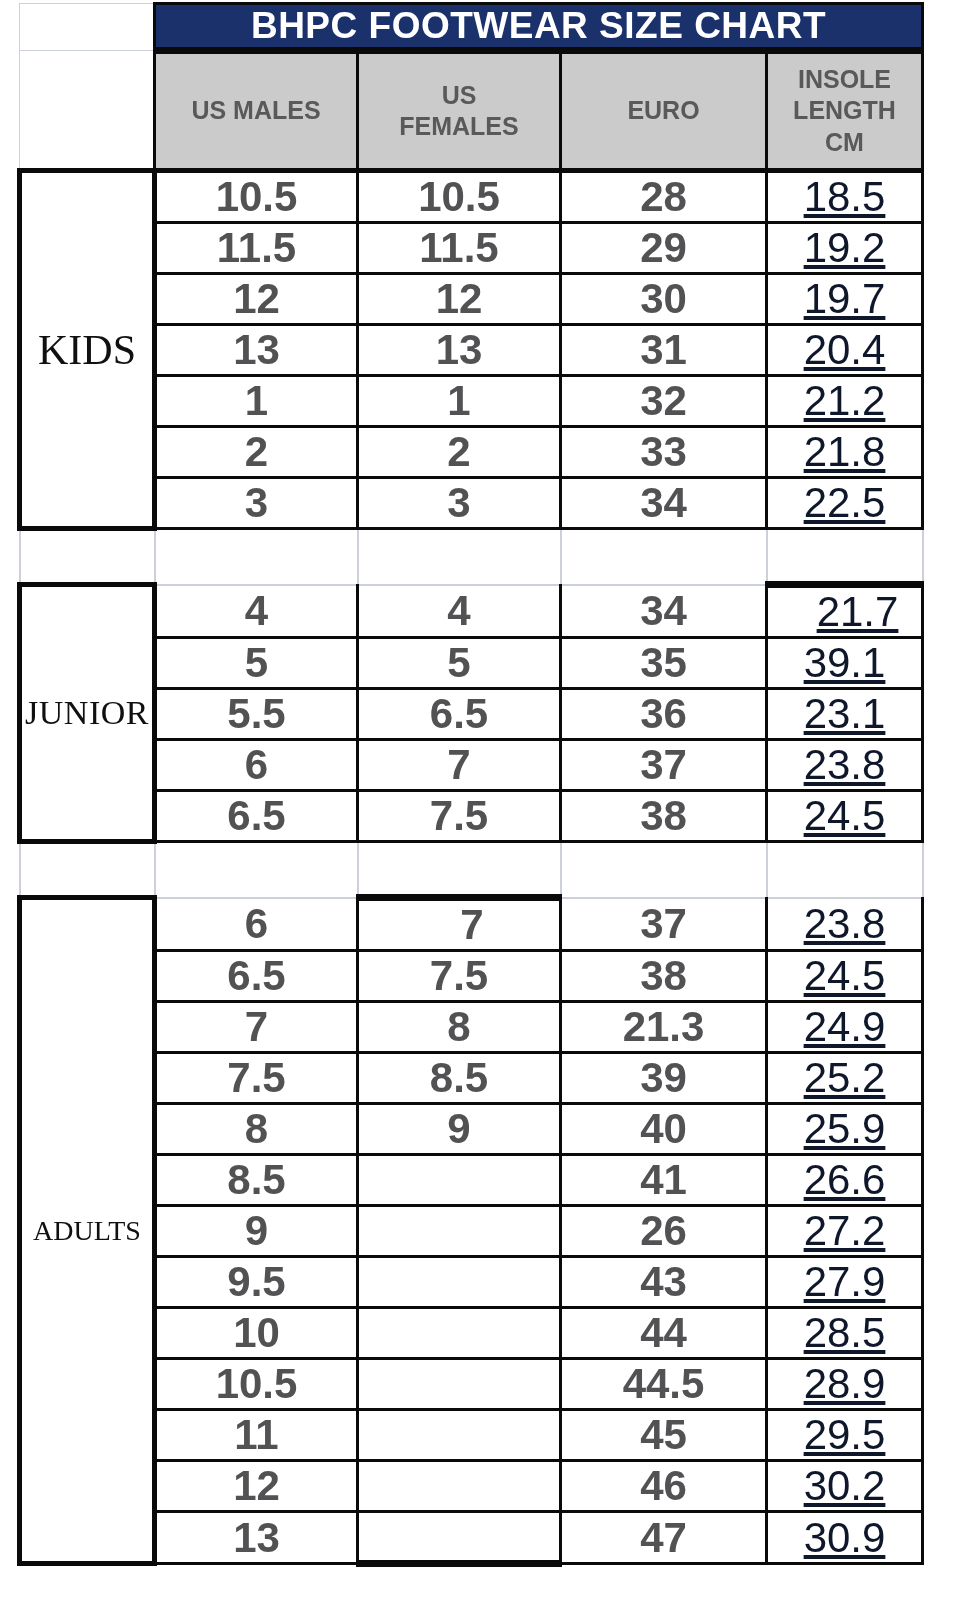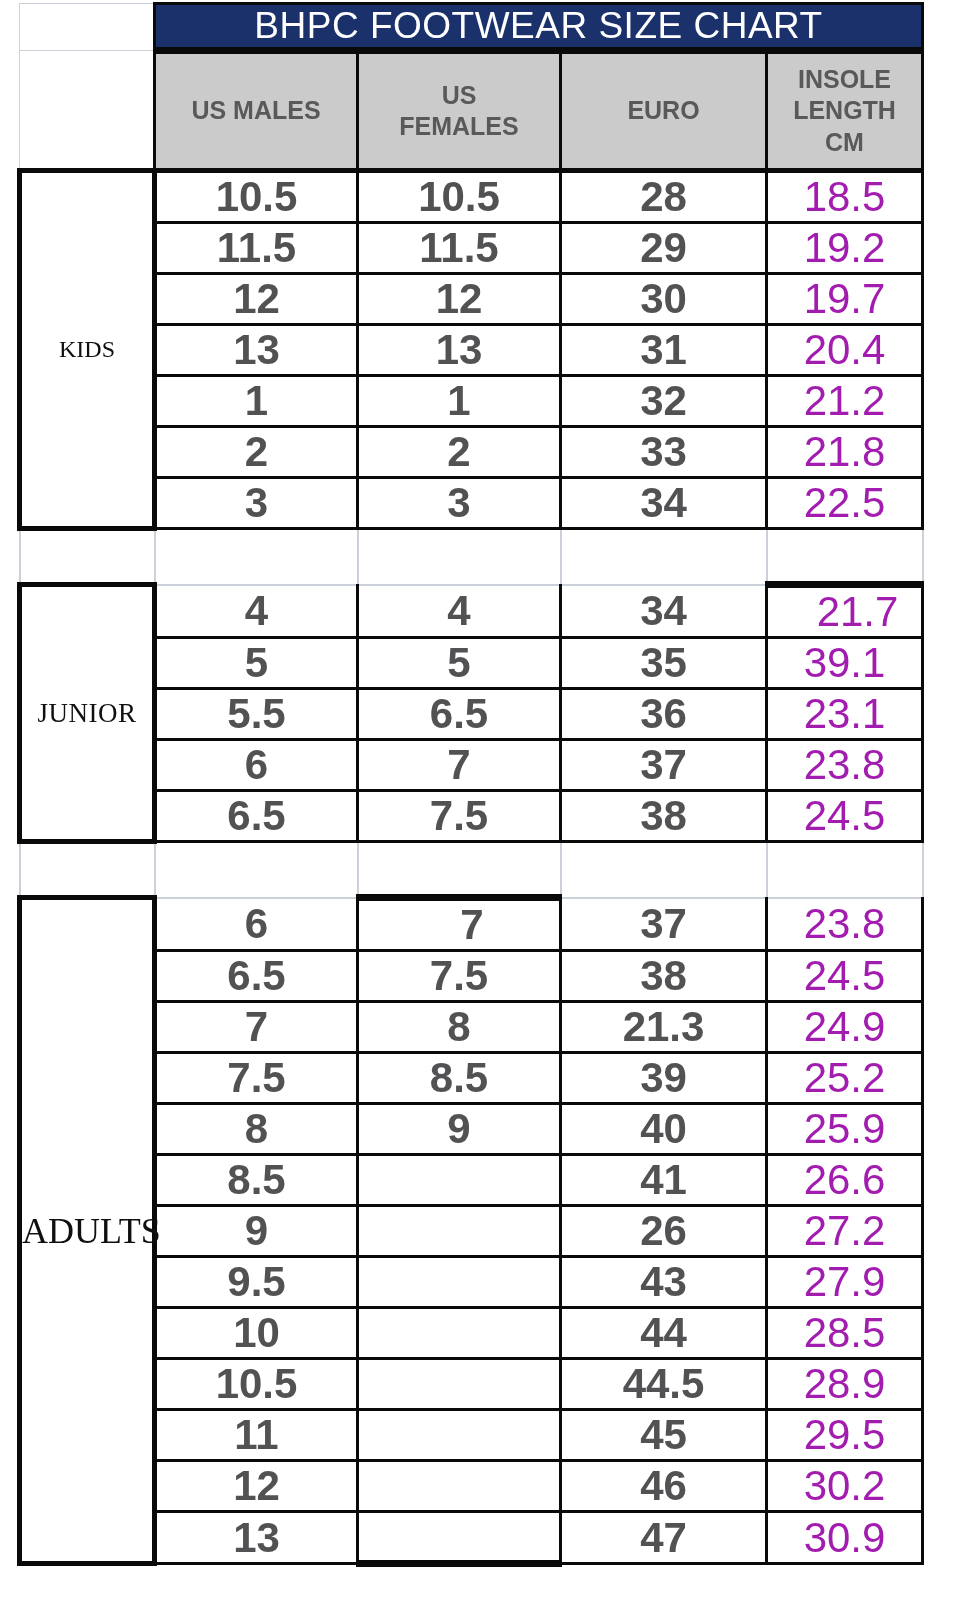--- a/index.html
+++ b/index.html
@@ -10,52 +10,52 @@
   table.chart{
     position:absolute;left:17px;top:2px;width:903px;
     border-collapse:collapse;table-layout:fixed;
   }
   td{padding:0;}
   
   .corner{background:#ffffff;border:1px solid #ccd0da;}
   .corner-title{height:40px;}
   .corner-header{border-bottom:5px solid #0a0a0a;}
   .title-cell{
-    background:#1a316b;color:#ffffff;font-weight:400;font-size:37px;
+    background:#1a316b;color:#ffffff;font-weight:700;font-size:37px;
     text-align:center;vertical-align:middle;height:40px;letter-spacing:.5px;
     border-top:3px solid #0a0a0a;border-left:3px solid #0a0a0a;
     border-right:3px solid #0a0a0a;border-bottom:7px solid #0a0a0a;
   }
   
   .hdr{
     background:#cbcbcb;color:#595959;font-weight:700;font-size:25px;
     text-align:center;vertical-align:middle;height:114px;line-height:1.25;
     border:3px solid #0a0a0a;border-bottom:5px solid #0a0a0a;
   }
   .hdr .inner{margin:0 auto;}
   .hdr .narrow{max-width:120px;}
   
   .c{
     background:#ffffff;height:47px;text-align:center;vertical-align:middle;
     font-weight:700;font-size:42px;color:#525254;
     border:3px solid #0a0a0a;
   }
-  .c.insole{font-weight:400;color:#a21caf;}
+  .c.insole{font-weight:400;color:#0f172a;text-decoration:underline;}
   .light-top{border-top:2px solid #ccd0da;}
   .thick-top{border-top:7px solid #0a0a0a;padding-left:26px;}
   .thick-bottom{border-bottom:7px solid #0a0a0a;}
   
   .group{
     background:#ffffff;border:5px solid #0a0a0a;
     font-family:"Liberation Serif",serif;color:#101010;
     text-align:center;vertical-align:middle;overflow:visible;
   }
-  .g-kids{font-size:24px;}
-  .g-junior{font-size:27px;letter-spacing:.5px;}
-  .g-adults{font-size:36px;white-space:nowrap;}
+  .g-kids{font-size:42px;}
+  .g-junior{font-size:34px;letter-spacing:.5px;}
+  .g-adults{font-size:28px;white-space:nowrap;}
   
   .spacer td{height:51px;background:#ffffff;border:2px solid #ccd0da;}
 </style>
 </head>
 <body>
 
 <div class="page">
   <table class="chart">
     <colgroup>
       <col style="width:135px">

